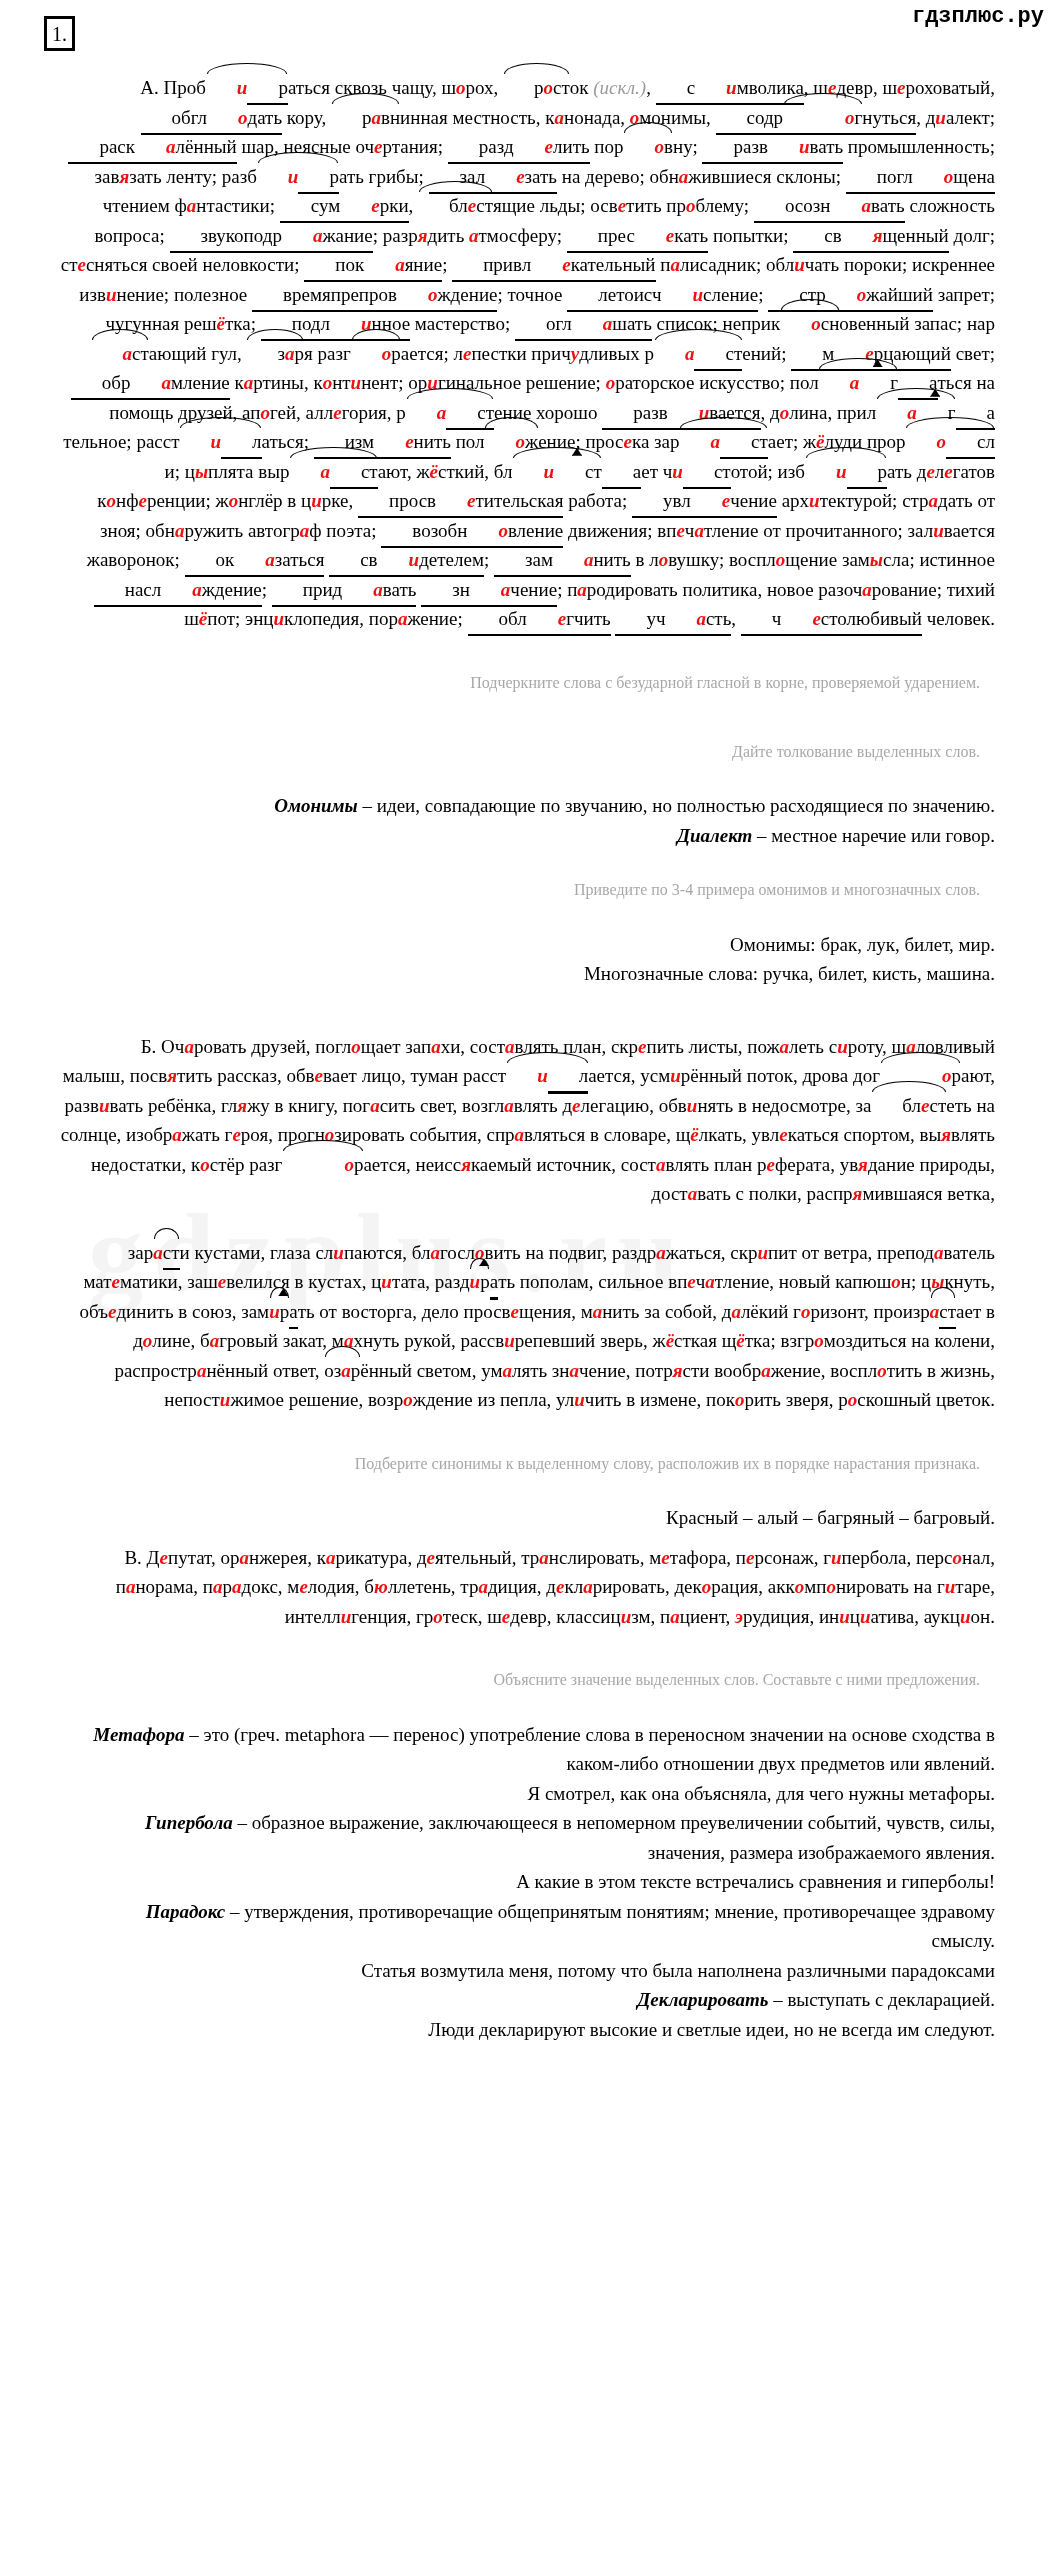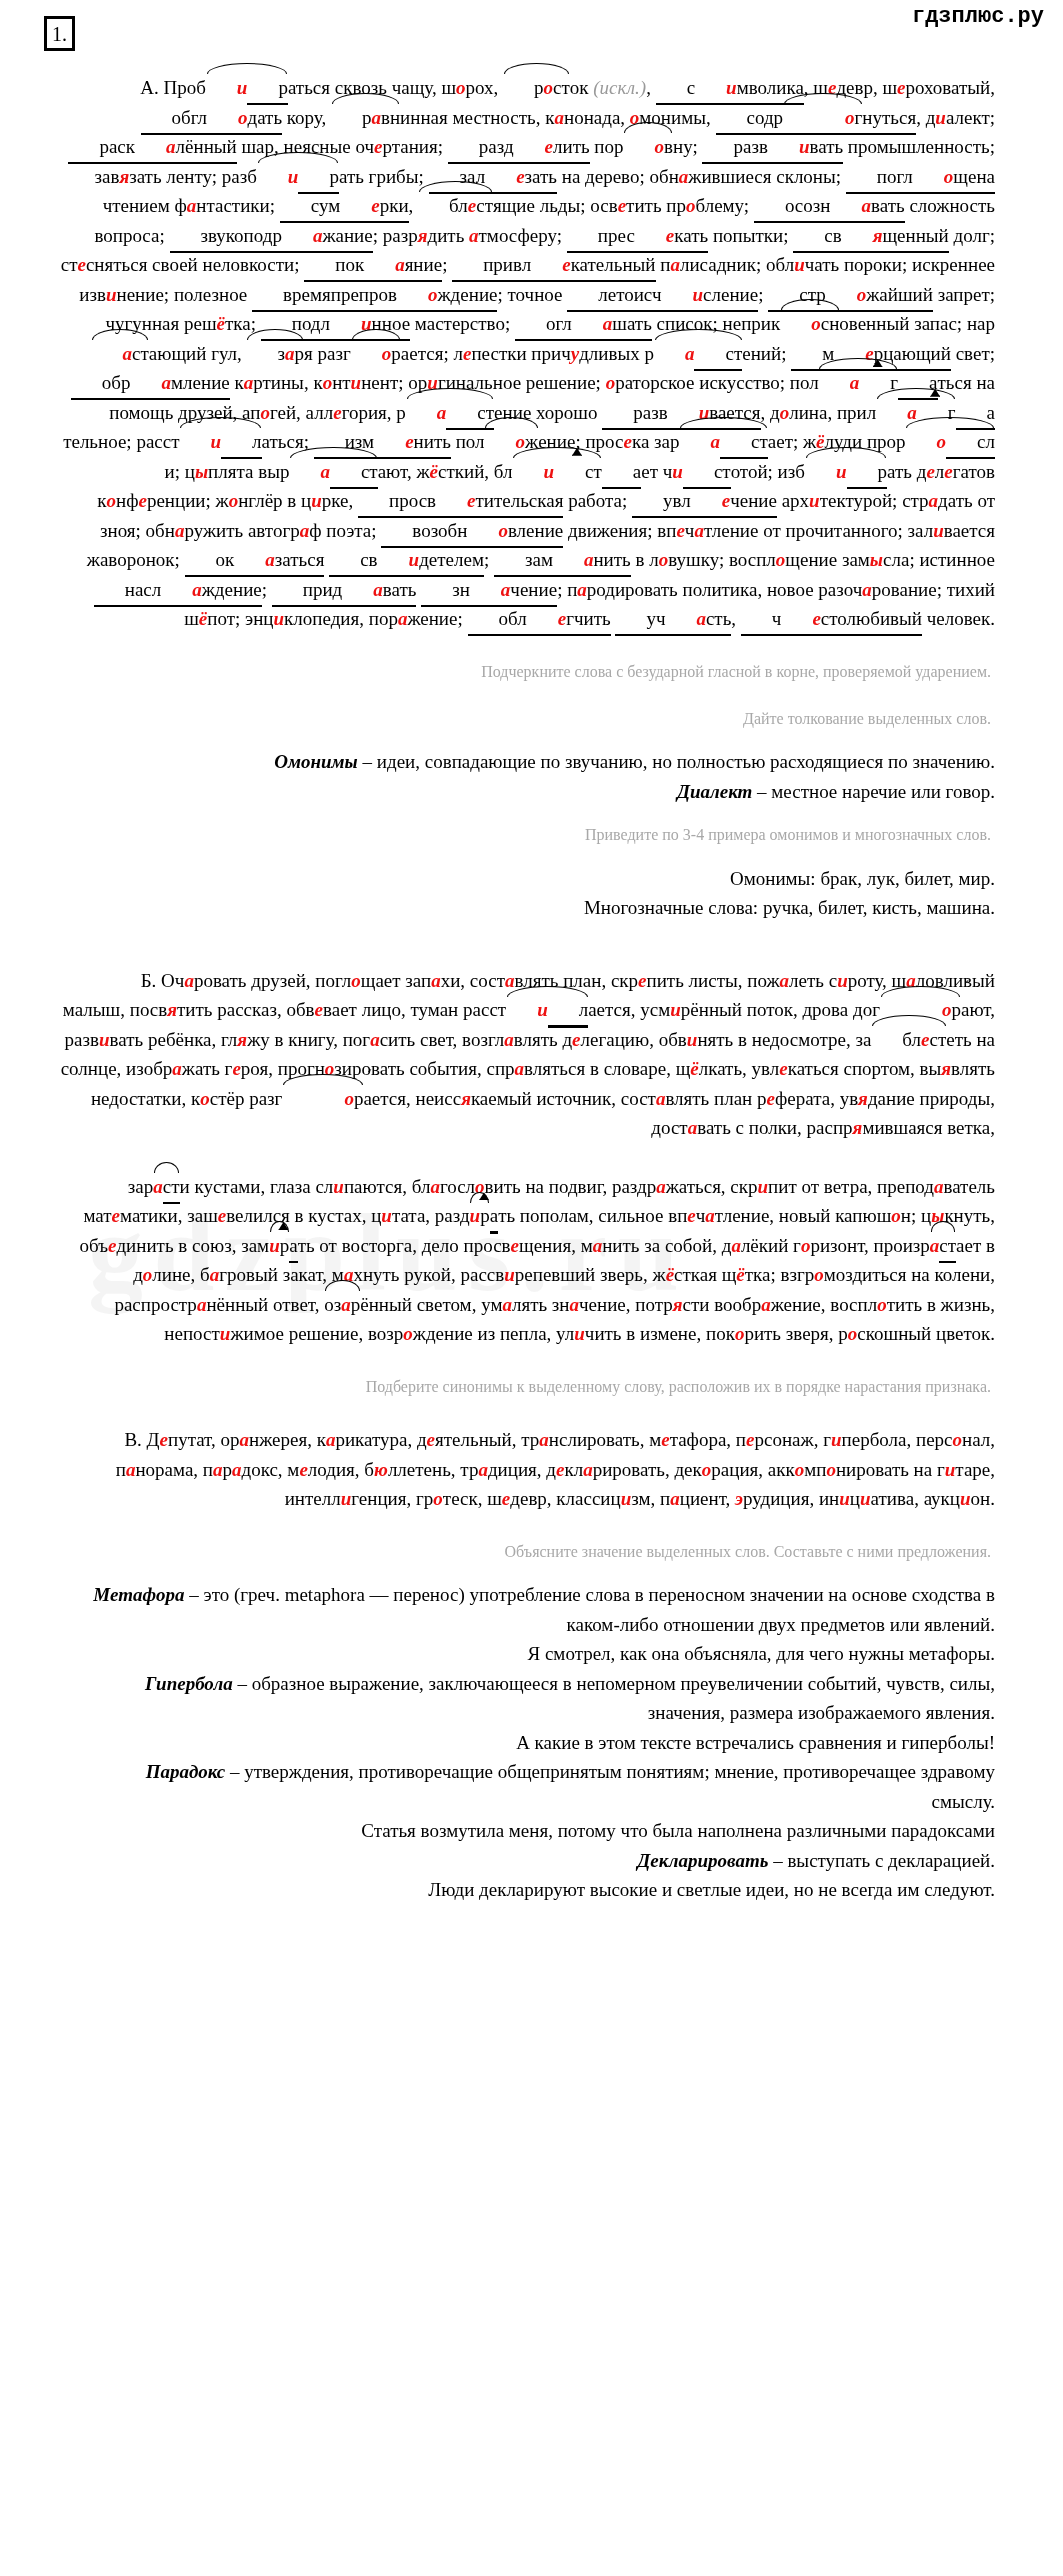--- a/index.html
+++ b/index.html
@@ -91,21 +91,21 @@
   p.flow {
     text-indent: 0;
   }
 
   
   .hint {
     color: #a8a8a8;
     font-size: 16px;
     line-height: 29px;
     text-indent: 29px;
-    margin: 4px;
+    margin: 15px;
   }
 
   .gap-sm { height: 10.3px; }
   .gap-md { height: 19px; }
   .gap-lg { height: 29px; }
   .gap-xl { height: 43px; }
 
   
   .r {            
     color: #ee1111;
@@ -286,20 +286,21 @@
     объ<span class="r">е</span>динить в союз, зам<span class="arc"><span class="r">и</span><span class="hat">р</span></span><span class="ul1">а</span>ть от восторга, дело просв<span class="r">е</span>щения, м<span class="r">а</span>нить за
     собой, д<span class="r">а</span>лёкий г<span class="r">о</span>ризонт, произр<span class="arc"><span class="r">а</span><span class="ul1">ст</span></span>ает в д<span class="r">о</span>лине, б<span class="r">а</span>гровый закат, м<span class="r">а</span>хнуть
     рукой, рассв<span class="r">и</span>репевший зверь, ж<span class="r">ё</span>сткая щ<span class="r">ё</span>тка; взгр<span class="r">о</span>моздиться на колени,
     распростр<span class="r">а</span>нённый ответ, <span class="arc">оз<span class="r">а</span>р</span>ённый светом, ум<span class="r">а</span>лять зн<span class="r">а</span>чение, потр<span class="r">я</span>сти
     вообр<span class="r">а</span>жение, воспл<span class="r">о</span>тить в жизнь, непост<span class="r">и</span>жимое решение, возр<span class="r">о</span>ждение из
     пепла, ул<span class="r">и</span>чить в измене, пок<span class="r">о</span>рить зверя, р<span class="r">о</span>скошный цветок.</p>
 
     <div class="gap-md"></div>
     <p class="hint">Подберите синонимы к выделенному слову, расположив их в порядке нарастания признака.</p>
     <div class="gap-sm"></div>
+    <p class="para">Красный – алый – багряный – багровый.</p>
 
     <div class="gap-sm"></div>
 
     <p class="para">В.&nbsp;Д<span class="r">е</span>путат, ор<span class="r">а</span>нжерея, к<span class="r">а</span>рикатура, д<span class="r">е</span>ятельный, тр<span class="r">а</span>нслировать,
     м<span class="r">е</span>тафора, п<span class="r">е</span>рсонаж, г<span class="r">и</span>пербола, перс<span class="r">о</span>нал, п<span class="r">а</span>норама, п<span class="r">а</span>р<span class="r">а</span>докс, м<span class="r">е</span>лодия,
     б<span class="r">ю</span>ллетень, тр<span class="r">а</span>диция, д<span class="r">е</span>кл<span class="r">а</span>рировать, дек<span class="r">о</span>рация, акк<span class="r">о</span>мп<span class="r">о</span>нировать на г<span class="r">и</span>таре,
     интелл<span class="r">и</span>генция, гр<span class="r">о</span>теск, ш<span class="r">е</span>девр, классиц<span class="r">и</span>зм, п<span class="r">а</span>циент, <span class="r">э</span>рудиция,
     ин<span class="r">и</span>ц<span class="r">и</span>атива, аукц<span class="r">и</span>он.</p>
 
     <div class="gap-md"></div>

